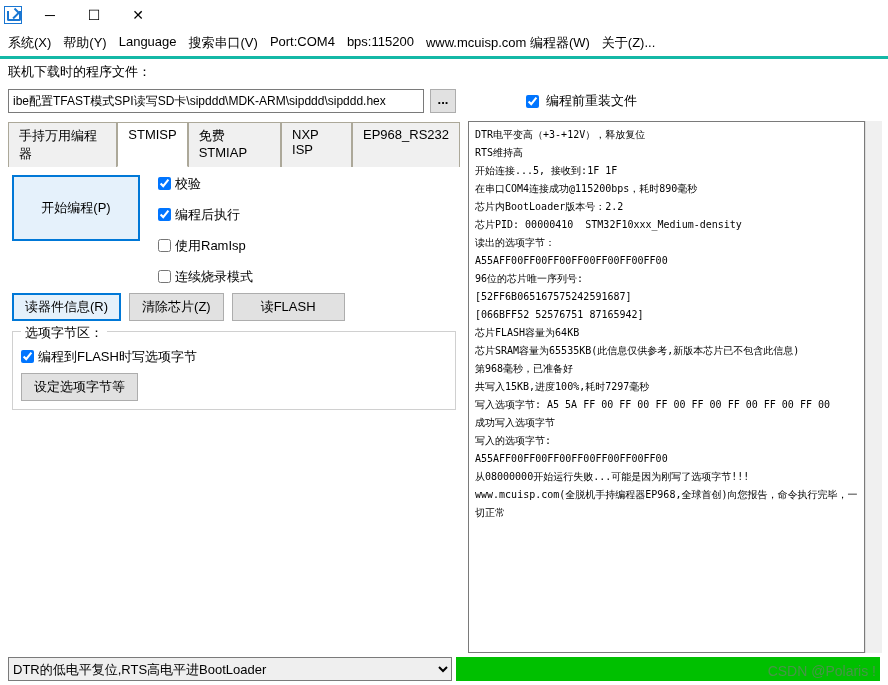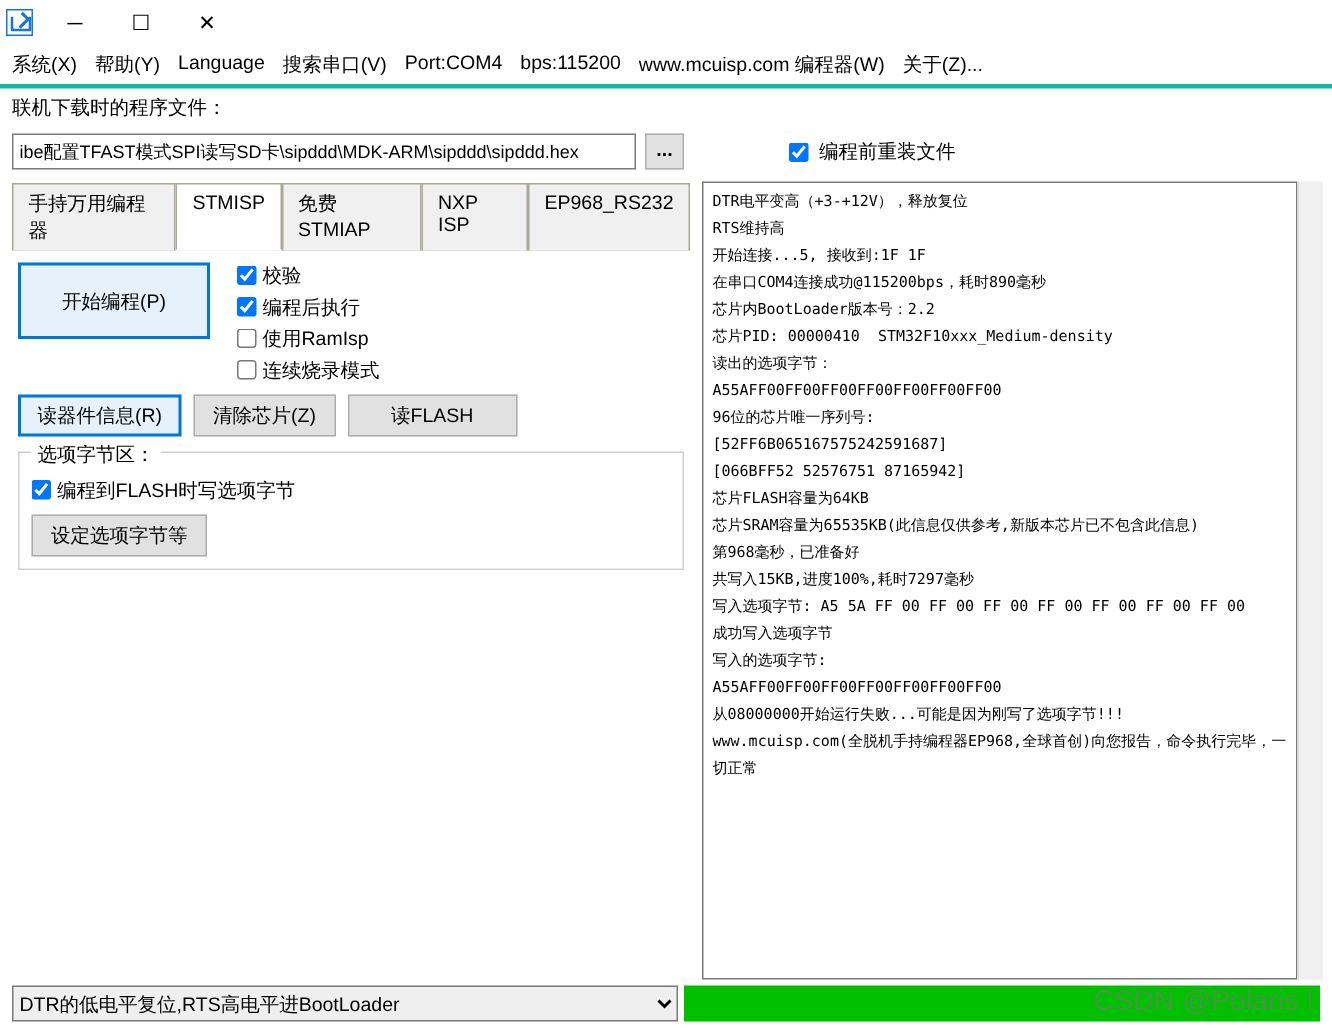--- a/index.html
+++ b/index.html
@@ -18,35 +18,35 @@
     .browse-btn { width: 26px; height: 24px; border: 1px solid #adadad; background: #e1e1e1; cursor: pointer; text-align: center; line-height: 20px; font-weight: bold; }
     .reload-chk { margin-left: 60px; display: flex; align-items: center; gap: 4px; }
     .main-split { display: flex; height: 540px; }
     .left-panel { width: 468px; padding: 4px 8px; }
     .right-panel { flex: 1; padding: 4px 6px 4px 0; display: flex; flex-direction: column; }
     .tabs { display: flex; border-bottom: 1px solid #aca899; }
     .tab { padding: 4px 10px; border: 1px solid #aca899; background: #f0f0f0; border-bottom: none; cursor: pointer; position: relative; top: 1px; }
     .tab.active { background: #fff; border-bottom: 1px solid #fff; }
     .tab-body { padding: 8px 4px; }
     .prog-row { display: flex; gap: 18px; align-items: flex-start; }
-    .big-btn { width: 128px; height: 51px; border: 2px solid #0078d7; background: #e5f1fb; cursor: pointer; display: flex; align-items: center; justify-content: center; }
-    .chk-col { display: flex; flex-direction: column; gap: 4px; }
+    .big-btn { width: 128px; height: 66px; border: 2px solid #0078d7; background: #e5f1fb; cursor: pointer; display: flex; align-items: center; justify-content: center; }
+    .chk-col { display: flex; flex-direction: column; gap: 14px; }
     .chk-item { display: flex; align-items: center; gap: 4px; line-height: 17px; }
     .chk-item input { margin: 0; }
     .btn-row { display: flex; gap: 8px; margin-top: 8px; }
     .std-btn { border: 1px solid #adadad; background: #e1e1e1; padding: 4px 12px; cursor: pointer; }
     .std-btn.sel { border: 2px solid #0078d7; background: #e5f1fb; padding: 3px 11px; }
     .fieldset { border: 1px solid #d0d0d0; margin-top: 10px; padding: 8px; }
     .fieldset-label { position: relative; top: -16px; background: #fff; padding: 0 4px; display: inline-block; }
     .fieldset-body { margin-top: -10px; }
     .log-box { flex: 1; border: 1px solid #7a7a7a; padding: 4px 6px; font-family: "SimSun", monospace; font-size: 10px; line-height: 18px; overflow-y: auto; white-space: pre-wrap; word-break: break-all; }
     .bottom-row { display: flex; padding: 0 8px; height: 28px; align-items: stretch; gap: 0; }
     .dtr-select { width: 444px; height: 24px; border: 1px solid #7a7a7a; }
     .progress-bar { flex: 1; background: #00c000; margin-left: 4px; height: 24px; }
-    .watermark { position: absolute; right: 12px; bottom: 6px; color: rgba(120,120,120,0.6); font-size: 19px; }
+    .watermark { position: absolute; right: 12px; bottom: 6px; color: rgba(120,120,120,0.6); font-size: 14px; }
     .scrollbar-fake { width: 17px; background: #f0f0f0; border-left: 1px solid #ddd; }
   </style>
 </head>
 <body>
 
 <div class="titlebar">
   <div class="titlebar-icon"></div>
   <div class="win-controls">
     <div class="win-btn">─</div>
     <div class="win-btn">☐</div>

